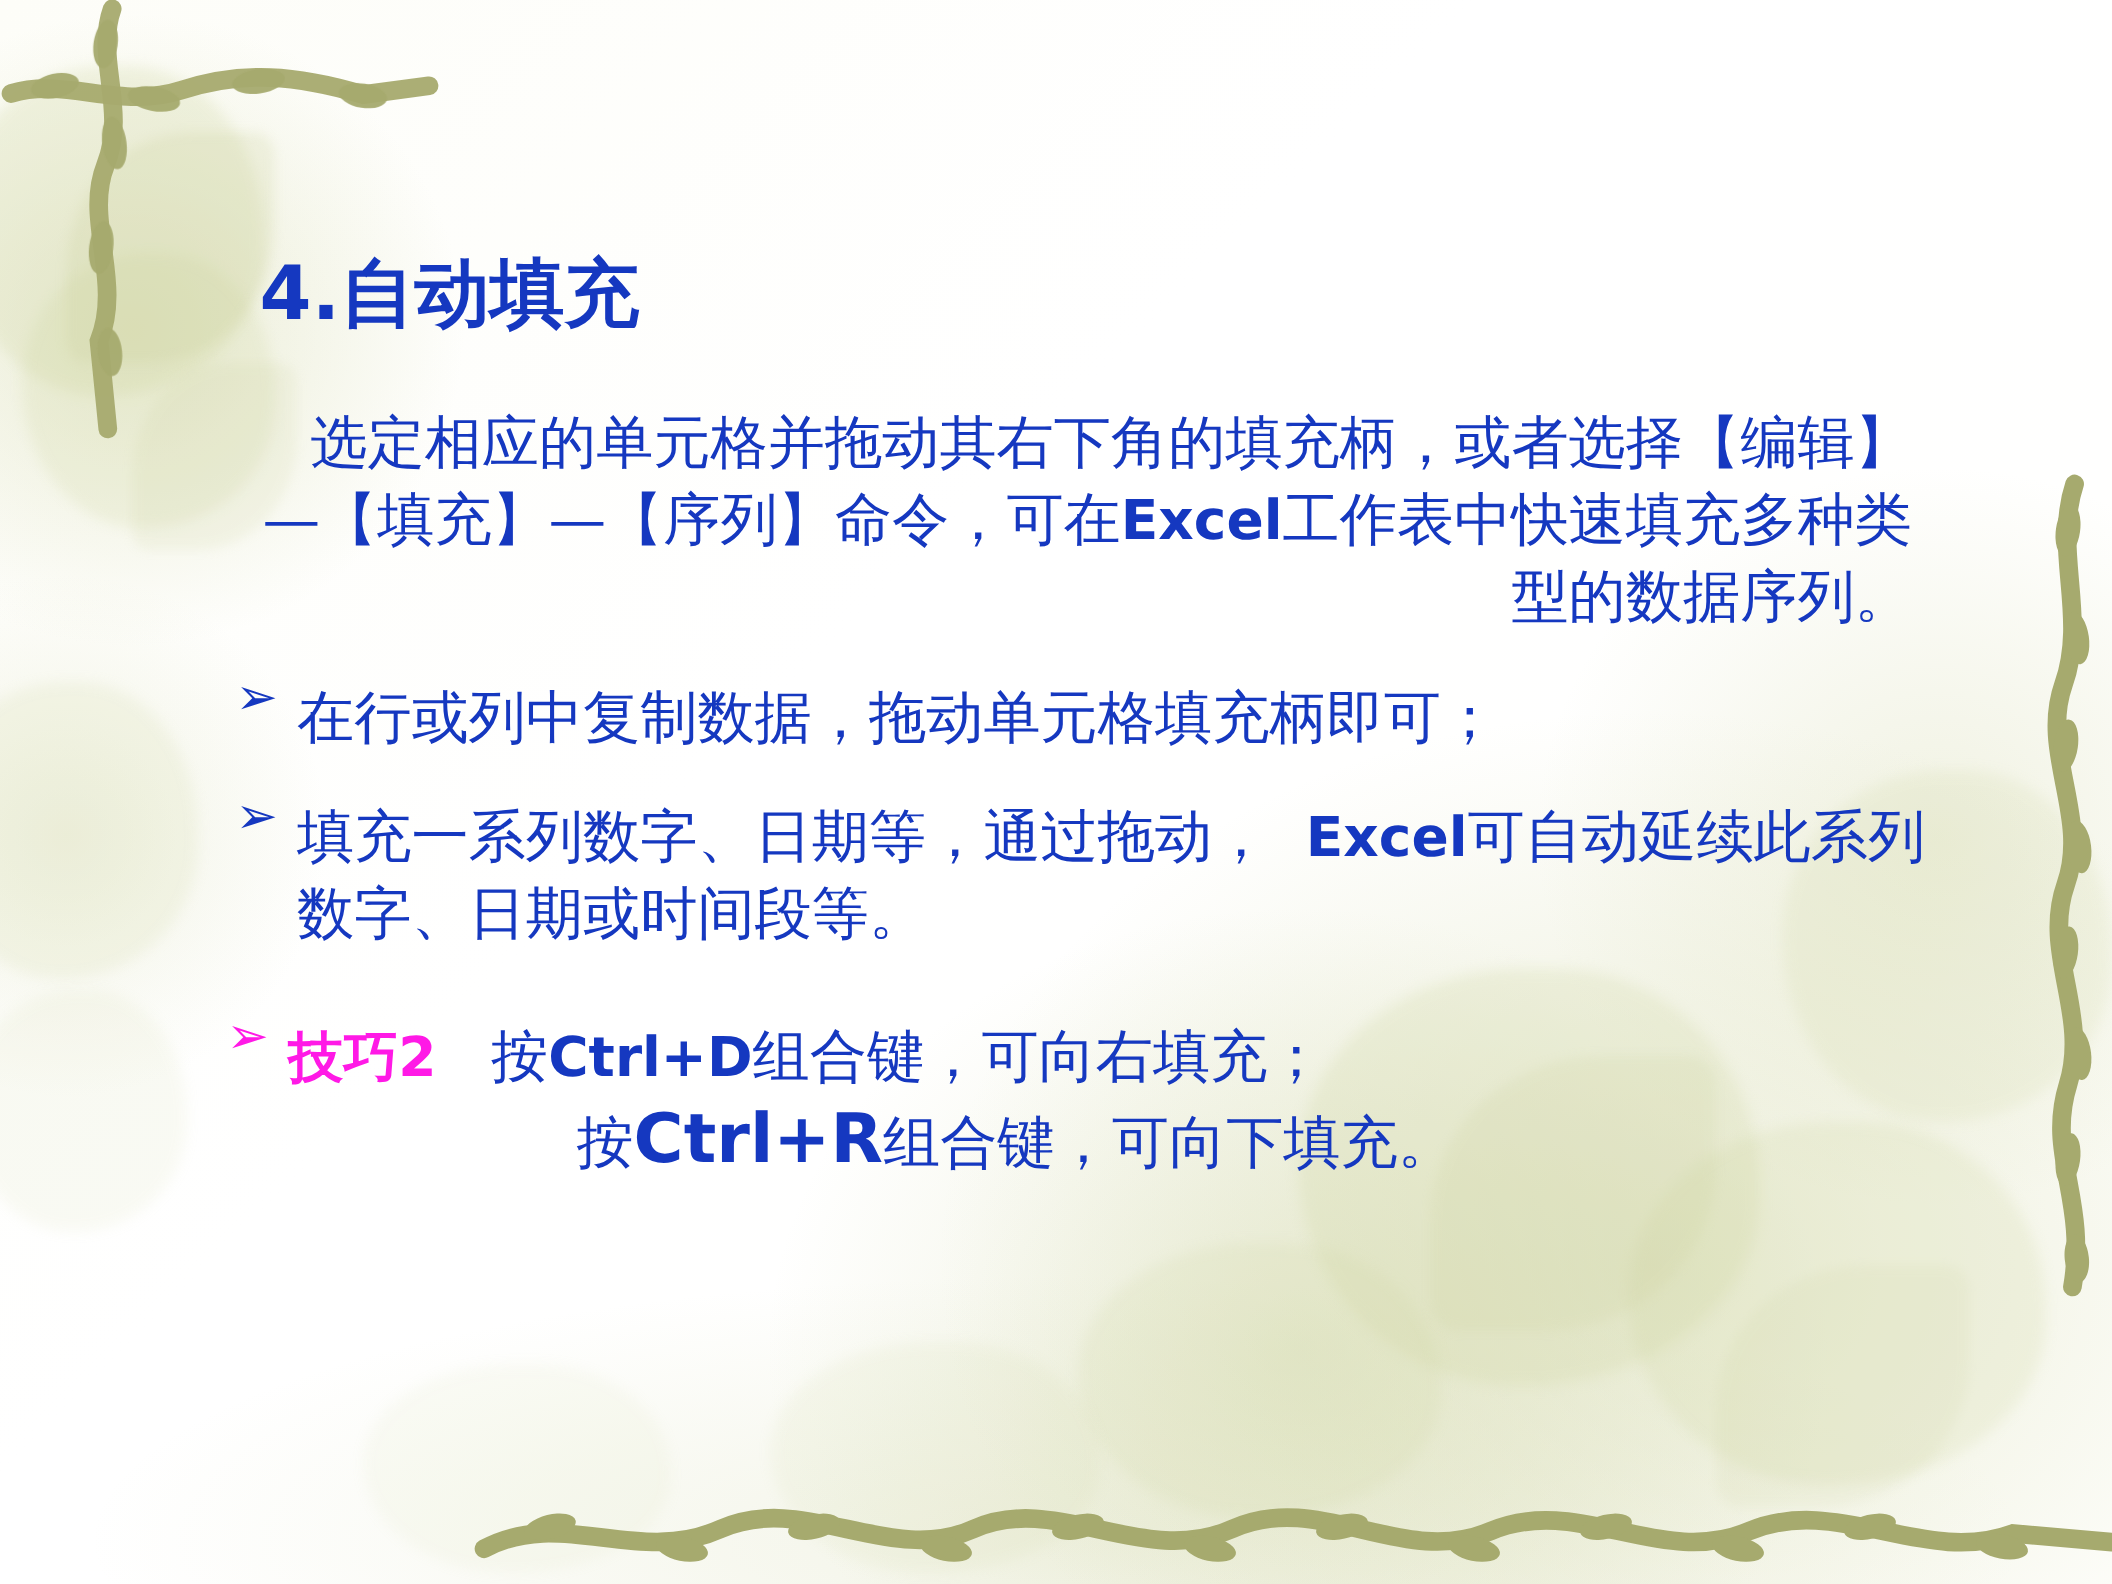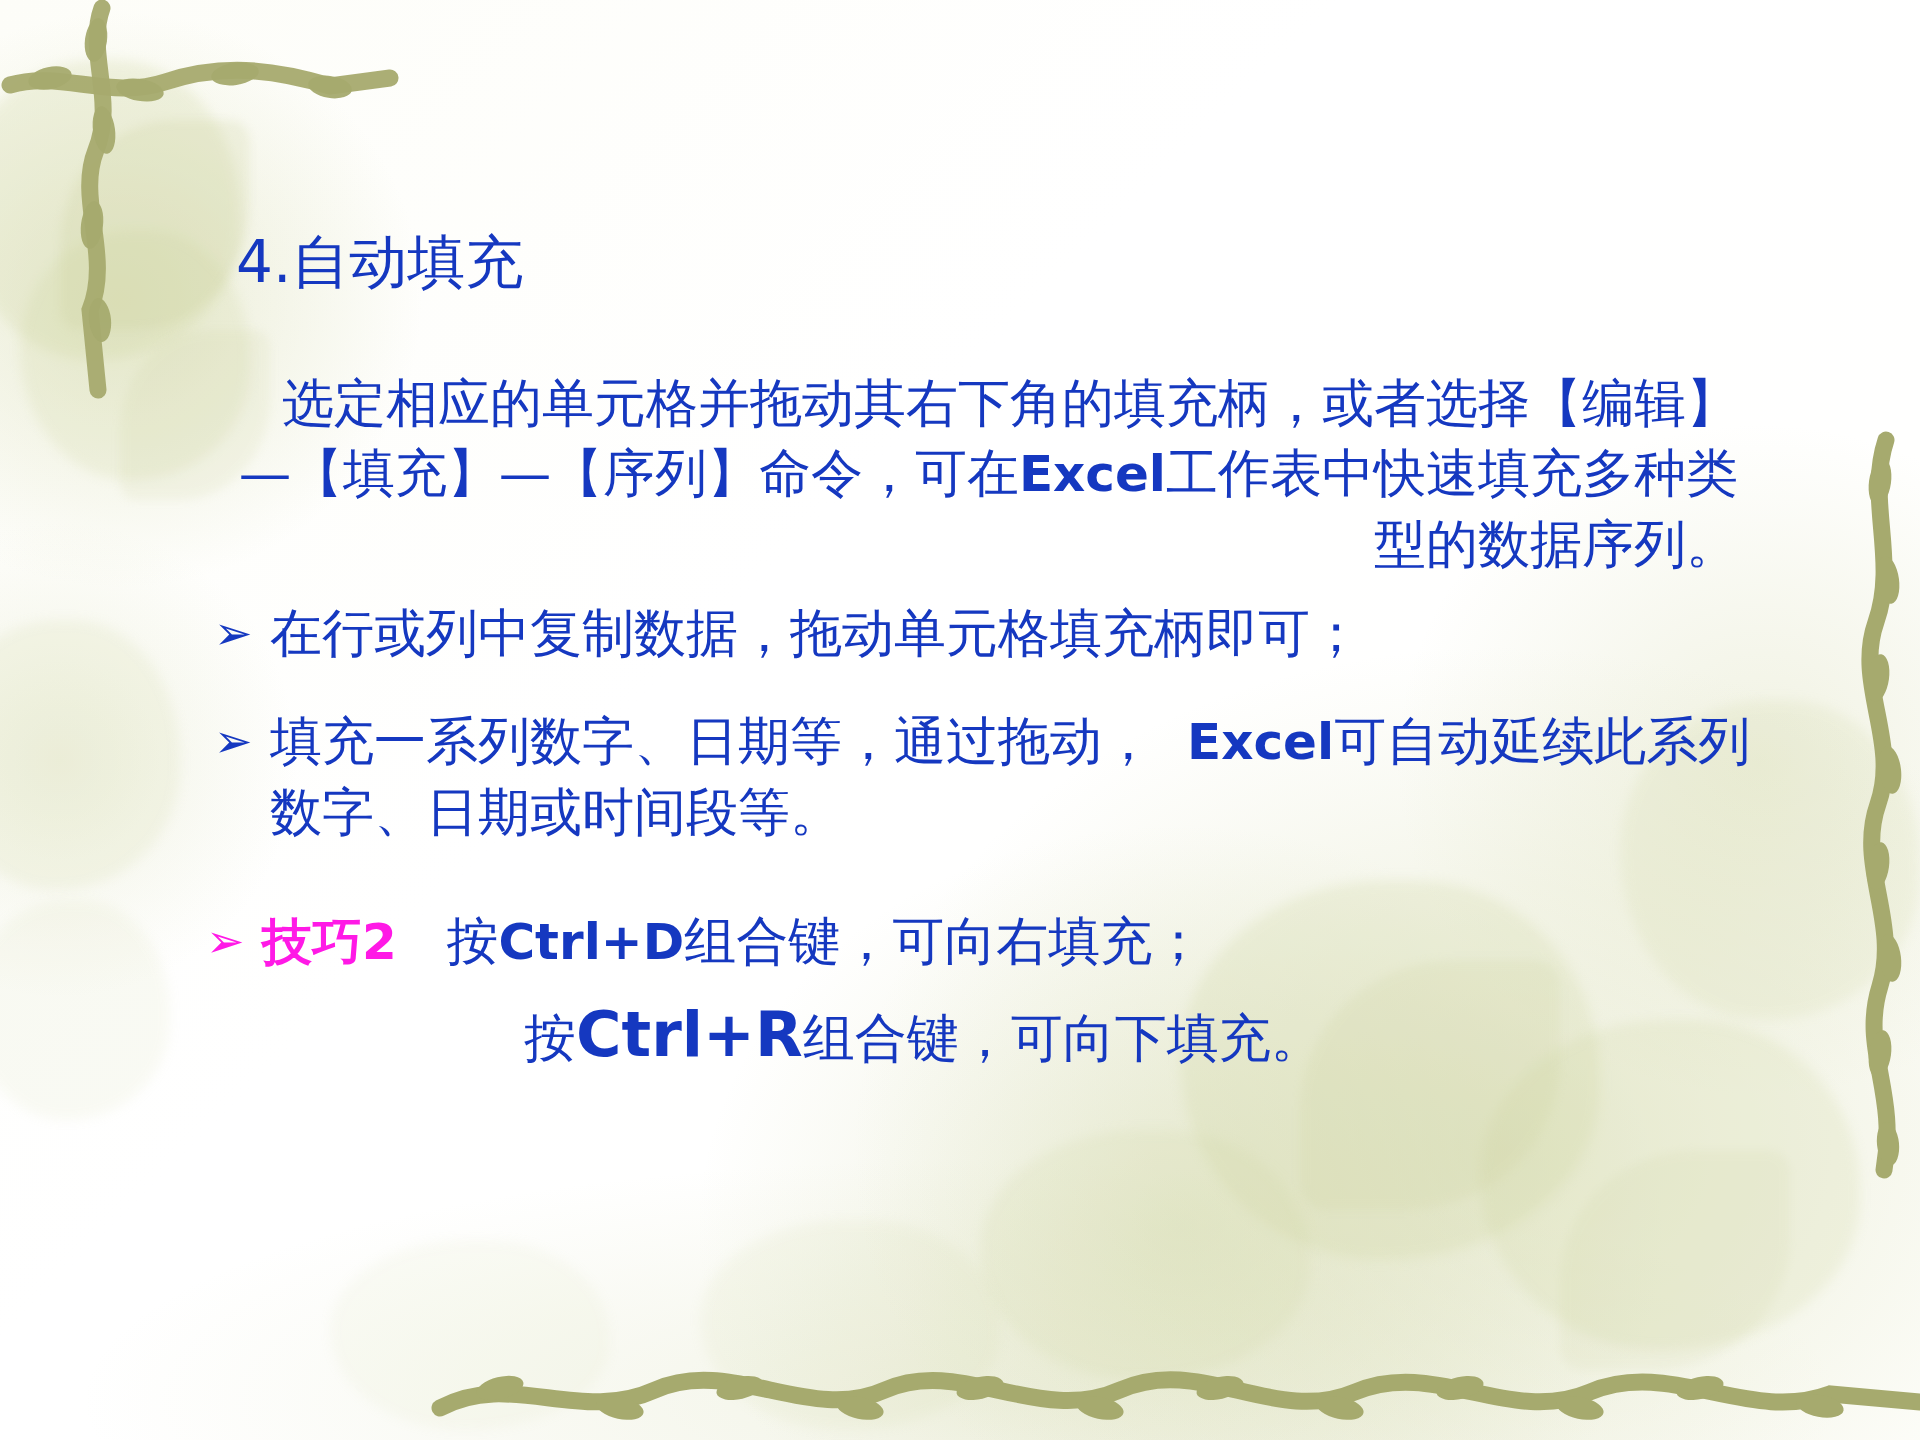--- a/index.html
+++ b/index.html
@@ -59,22 +59,22 @@
     position: absolute;
     left: 0; top: 0;
     width: 1920px; height: 1440px;
   }
 
   #title {
     position: absolute;
     left: 236px;
     top: 232px;
     font-family: "DejaVu Sans", "Liberation Sans", sans-serif;
-    font-weight: normal;
-    font-size: 58px;
+    font-weight: bold;
+    font-size: 68px;
     line-height: 1.05;
     color: #1538C0;
     white-space: nowrap;
     letter-spacing: 0px;
   }
 
   .para {
     position: absolute;
     color: #1538C0;
     font-family: "DejaVu Serif", "Liberation Serif", serif;
@@ -111,20 +111,21 @@
     flex: 0 0 56px;
     text-align: left;
   }
   .bullet-mark.pink { color: #FF19E6; }
 
   .bullet-text {
     font-family: "DejaVu Serif", "Liberation Serif", serif;
     font-size: 52px;
     line-height: 70px;
     white-space: pre-wrap;
+    margin-top: 20px;
   }
   .bullet-text .lat {
     font-family: "DejaVu Sans", "Liberation Sans", sans-serif;
     font-weight: bold;
     font-size: 50px;
   }
   .hl-pink {
     color: #FF19E6;
     font-family: "DejaVu Sans", "Liberation Sans", sans-serif;
     font-weight: bold;

